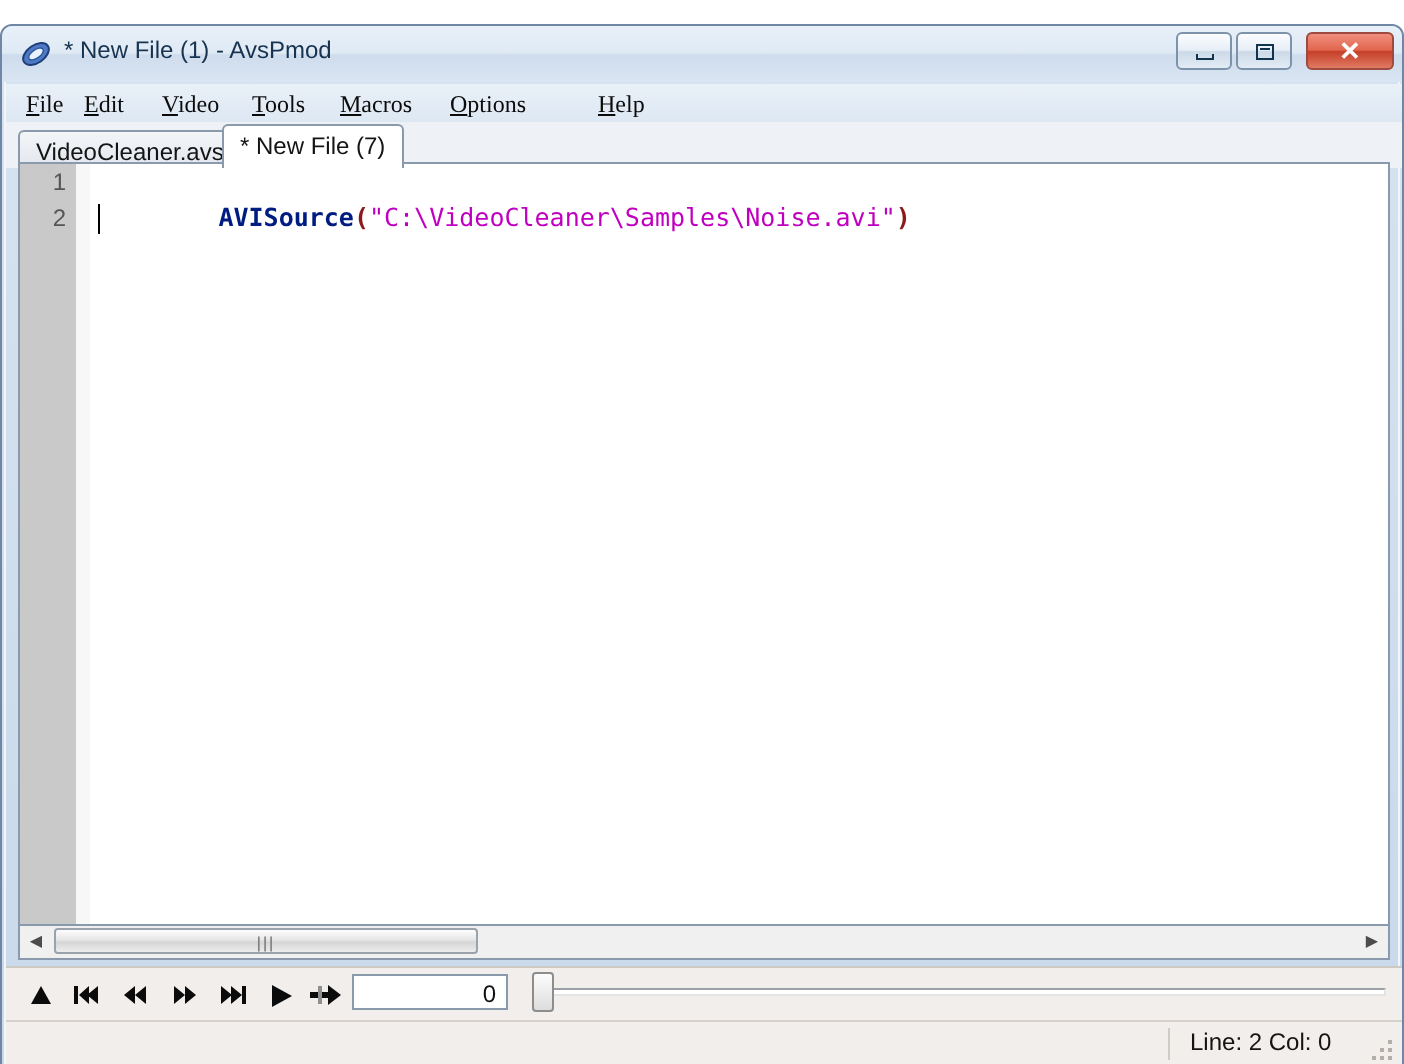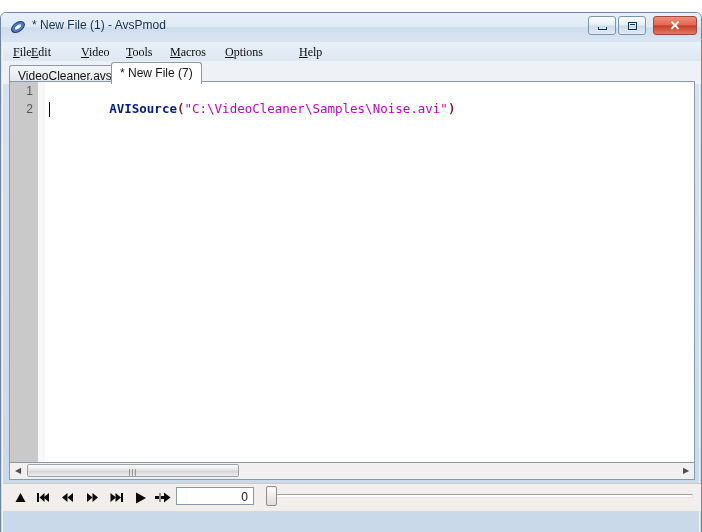--- a/index.html
+++ b/index.html
@@ -283,21 +283,21 @@
           <span class="maxbox"></span>
         </span>
     </div>
     <div class="winbtn" id="btn-close">
       <span class="glyph">✕</span>
     </div>
   </div>
 
   <div id="menubar">
     <div class="menuitem" style="left:6px"><u>F</u><span>ile</span></div>
-    <div class="menuitem" style="left:24px"><u>E</u>dit</div>
+    <div class="menuitem" style="left:35px"><u>E</u>dit</div>
     <div class="menuitem" style="left:74px"><u>V</u>ideo</div>
     <div class="menuitem" style="left:119px"><u>T</u>ools</div>
     <div class="menuitem" style="left:163px"><u>M</u>acros</div>
     <div class="menuitem" style="left:218px"><u>O</u>ptions</div>
     <div class="menuitem" style="left:292px"><u>H</u>elp</div>
   </div>
 
   <div id="tabstrip">
     <div class="tab inactive" style="left:6px">
       <span>VideoCleaner.avs</span>
@@ -381,15 +381,27 @@
         <polygon points="9,1.5 9,11.5 15.5,6.5" fill="#0b0b0b"></polygon>
       </svg>
     </div>
   </div>
 
   <div id="frame-field" placeholder="0">0</div>
 
   <div id="slider-track"></div>
   <div id="slider-thumb"></div>
 
+  <div id="statusbar">
+    <div id="status-sep"></div>
+    <div id="status-text">Line: 2  Col: 0</div>
+    <div id="grip">
+      <i style="left:9px;top:9px"></i>
+      <i style="left:5px;top:9px"></i>
+        <i style="left:9px;top:5px"></i>
+      <i style="left:1px;top:9px"></i>
+        <i style="left:5px;top:5px"></i>
+        <i style="left:9px;top:1px"></i>
+    </div>
+  </div>
 
   <div id="bottom-fill"></div>
 </div>
 
 </body></html>

